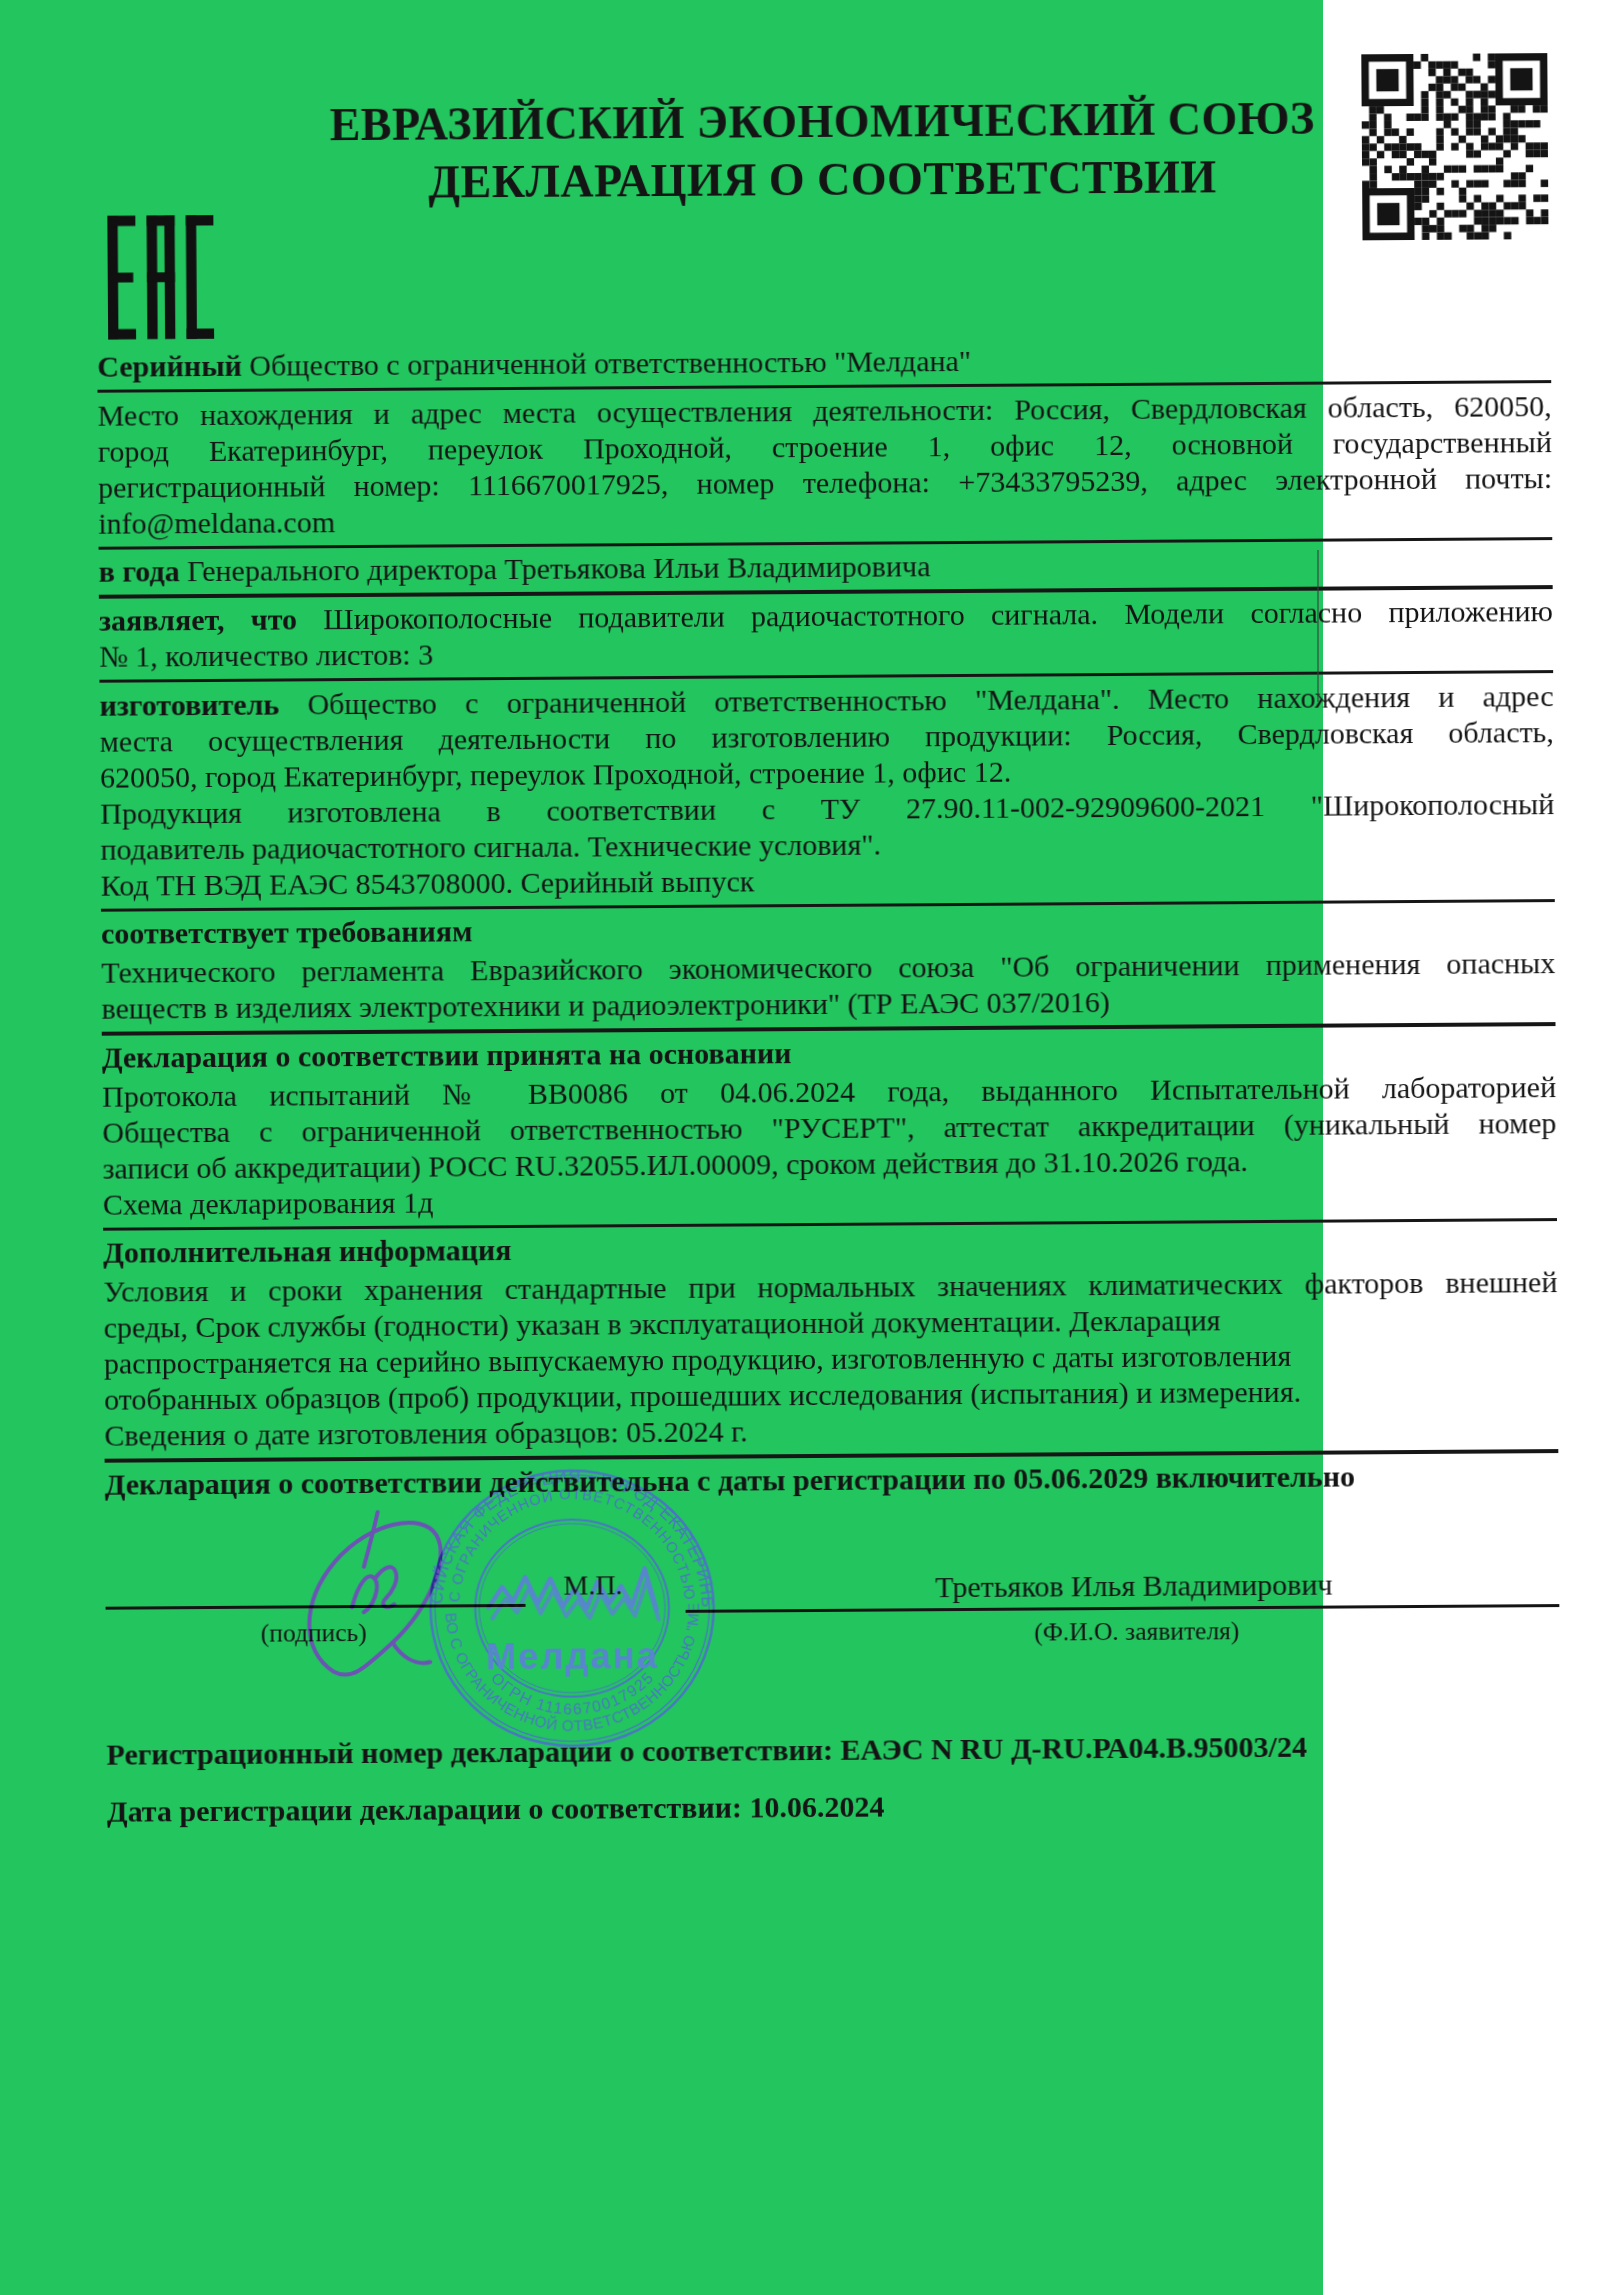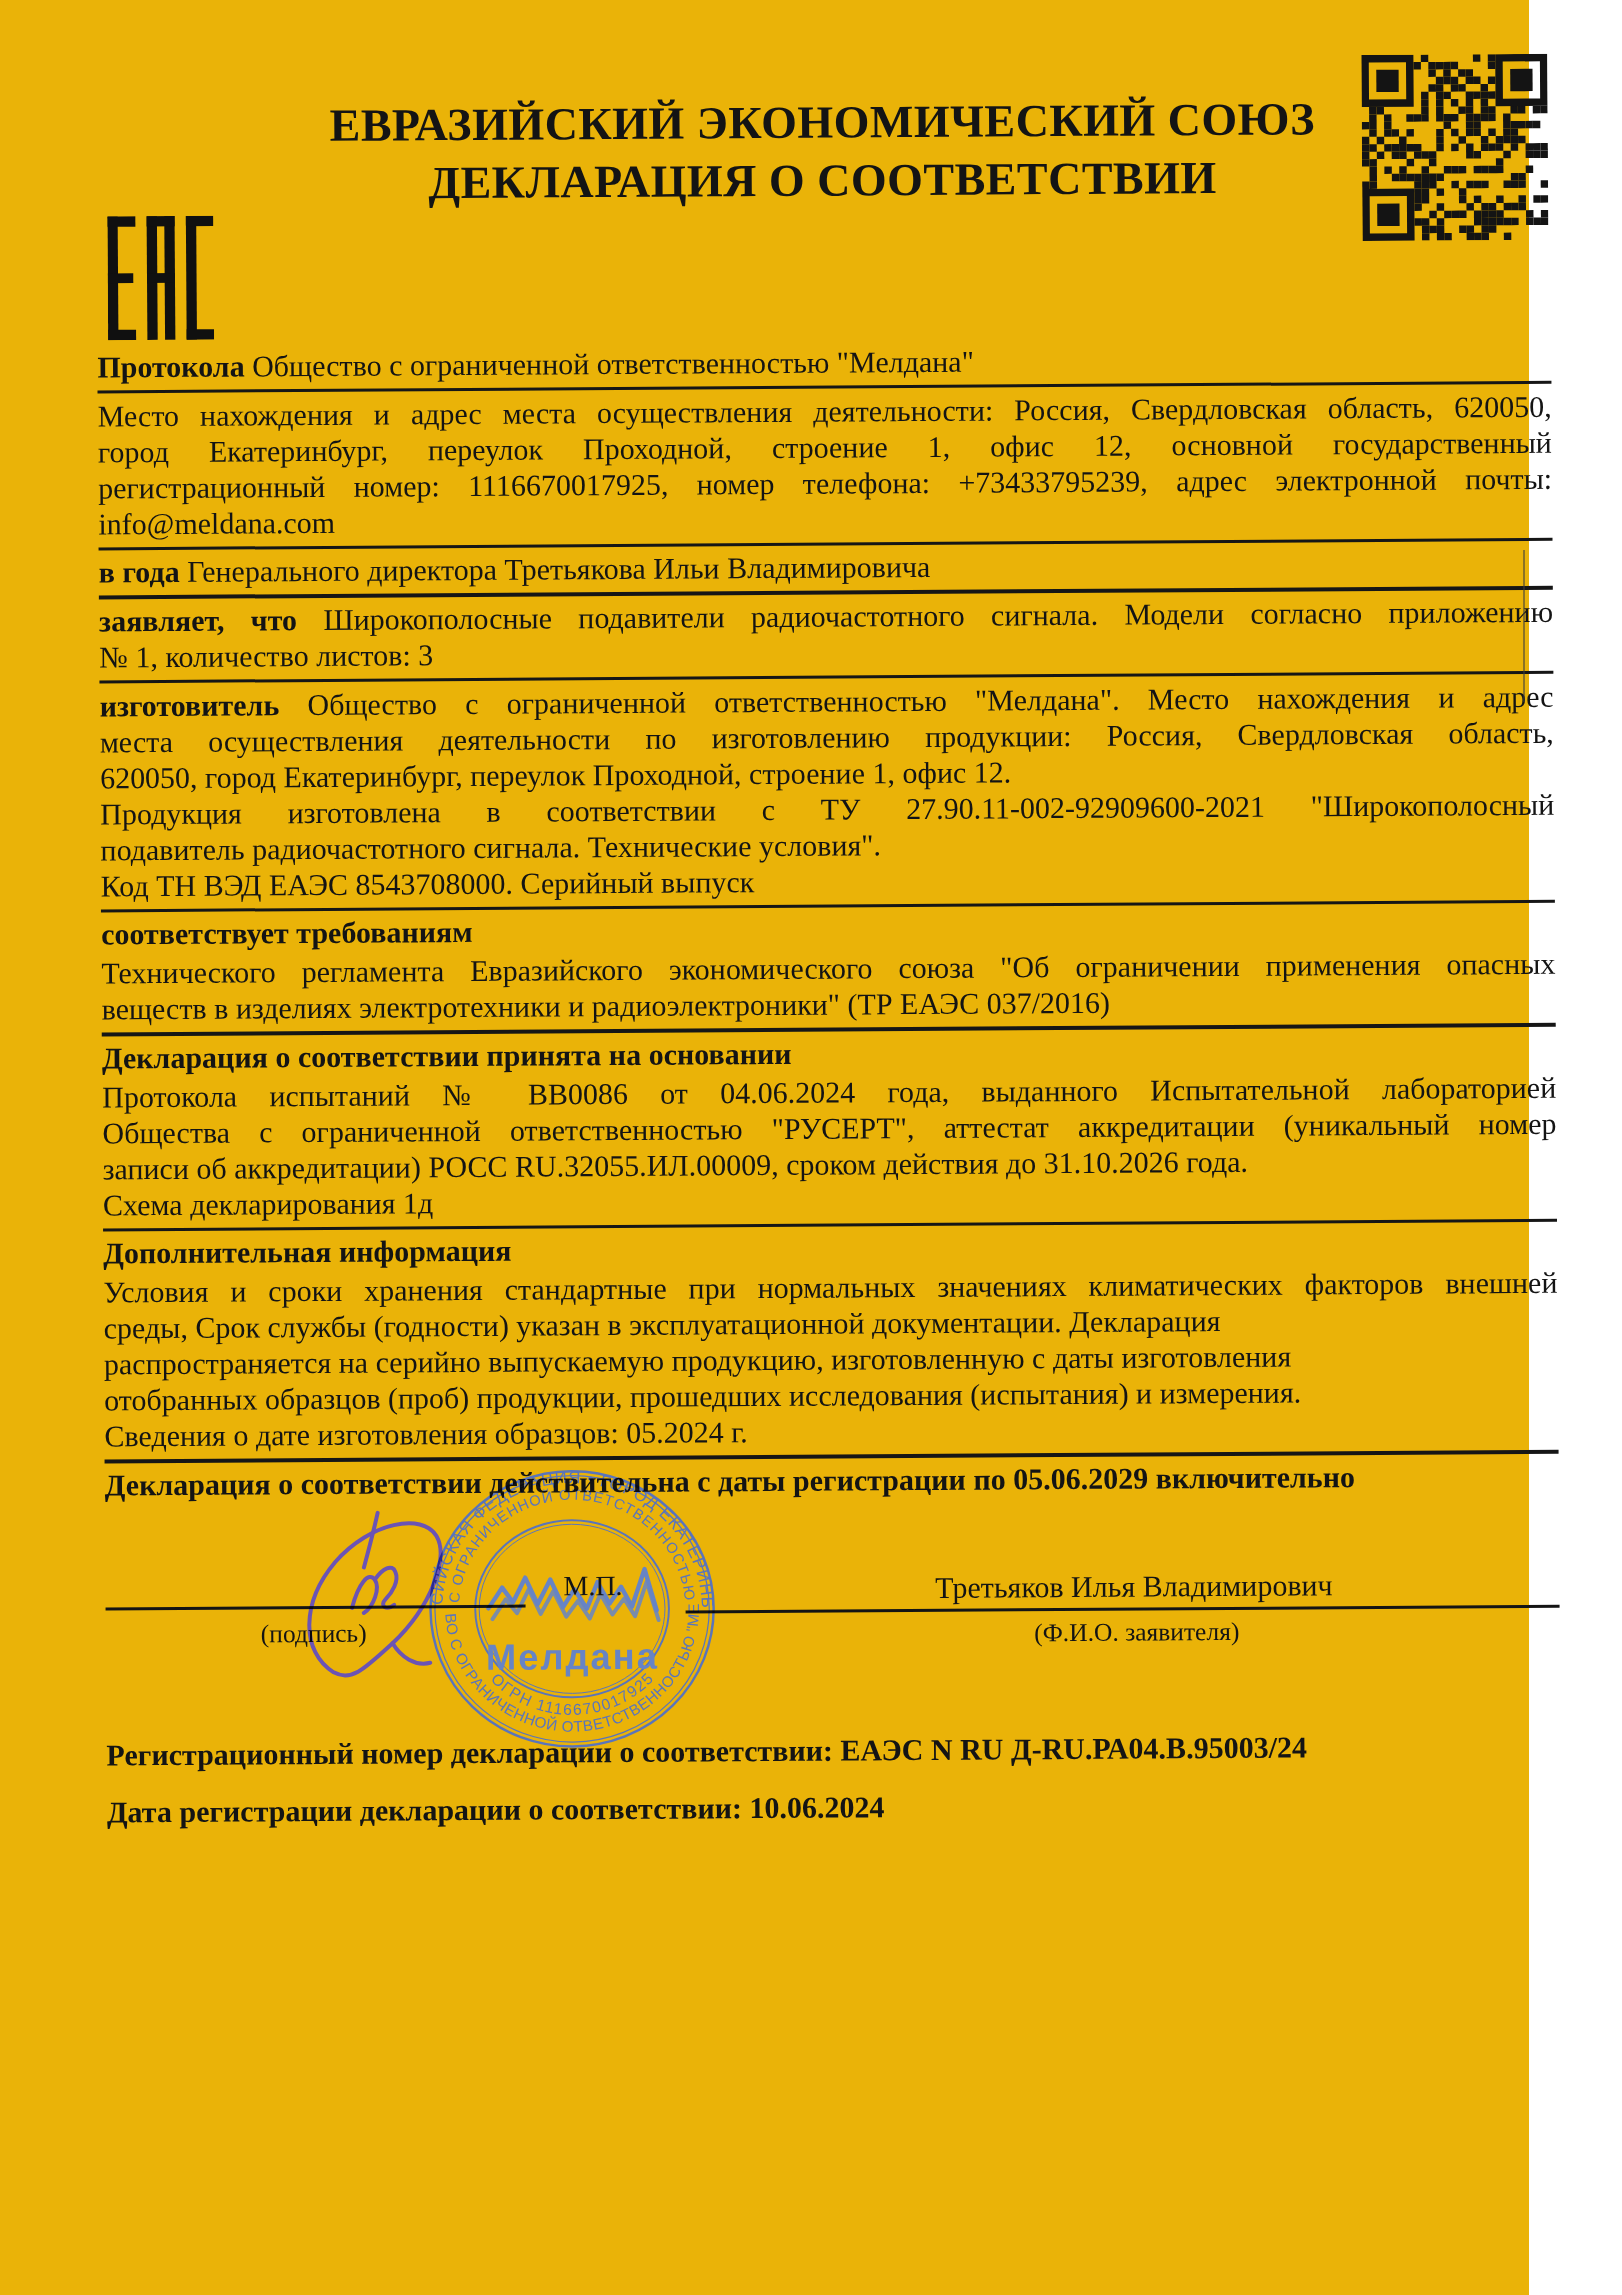--- a/index.html
+++ b/index.html
@@ -1,16 +1,16 @@
 <!DOCTYPE html>
 <html style="font-size:7.9px"><head>
 <meta charset="utf-8">
 <style>
   html,body{margin:0;padding:0;background:#ffffff;width:1623px;height:2295px;overflow:hidden;}
-  .page{position:relative;width:1529px;height:2295px;background:#eab308;
+  .page{position:relative;width:1323px;height:2295px;background:#22c55e;
         font-family:"Liberation Serif","DejaVu Serif",serif;color:#141414;}
   .scan{position:absolute;inset:0;transform:rotate(-0.38deg);transform-origin:50% 40%;}
 
   
   .eac-logo{position:absolute;left:112px;top:212px;width:106px;height:124px;}
   .doc-title{position:absolute;left:101px;top:94px;width:1453px;text-align:center;
              font-weight:700;font-size:46px;line-height:58px;letter-spacing:0.5px;}
   .qr{position:absolute;left:1367px;top:59px;width:186px;height:186px;}
 
   
@@ -298,21 +298,21 @@
             <path fill-rule="evenodd" d="M270 0h105v105h-105zM285 15h75v75h-75z"></path>
             <rect x="300" y="30" width="45" height="45"></rect>
             <path fill-rule="evenodd" d="M0 270h105v105h-105zM15 285h75v75h-75z"></path>
             <rect x="30" y="300" width="45" height="45"></rect>
           </g>
         </svg>
     </div>
 
     <div class="doc-body">
         <div class="block para">
-          <div class="line"><b>Протокола</b> Общество с ограниченной ответственностью "Мелдана"</div>
+          <div class="line"><b>Серийный</b> Общество с ограниченной ответственностью "Мелдана"</div>
         </div>
         <div class="rule"></div>
         <div class="block para">
           <div class="line just">Место нахождения и адрес места осуществления деятельности: Россия, Свердловская область, 620050,</div>
           <div class="line just">город Екатеринбург, переулок Проходной, строение 1, офис 12, основной государственный</div>
           <div class="line just">регистрационный номер: 1116670017925, номер телефона: +73433795239, адрес электронной почты:</div>
           <div class="line">info@meldana.com</div>
         </div>
         <div class="rule"></div>
         <div class="block para">

